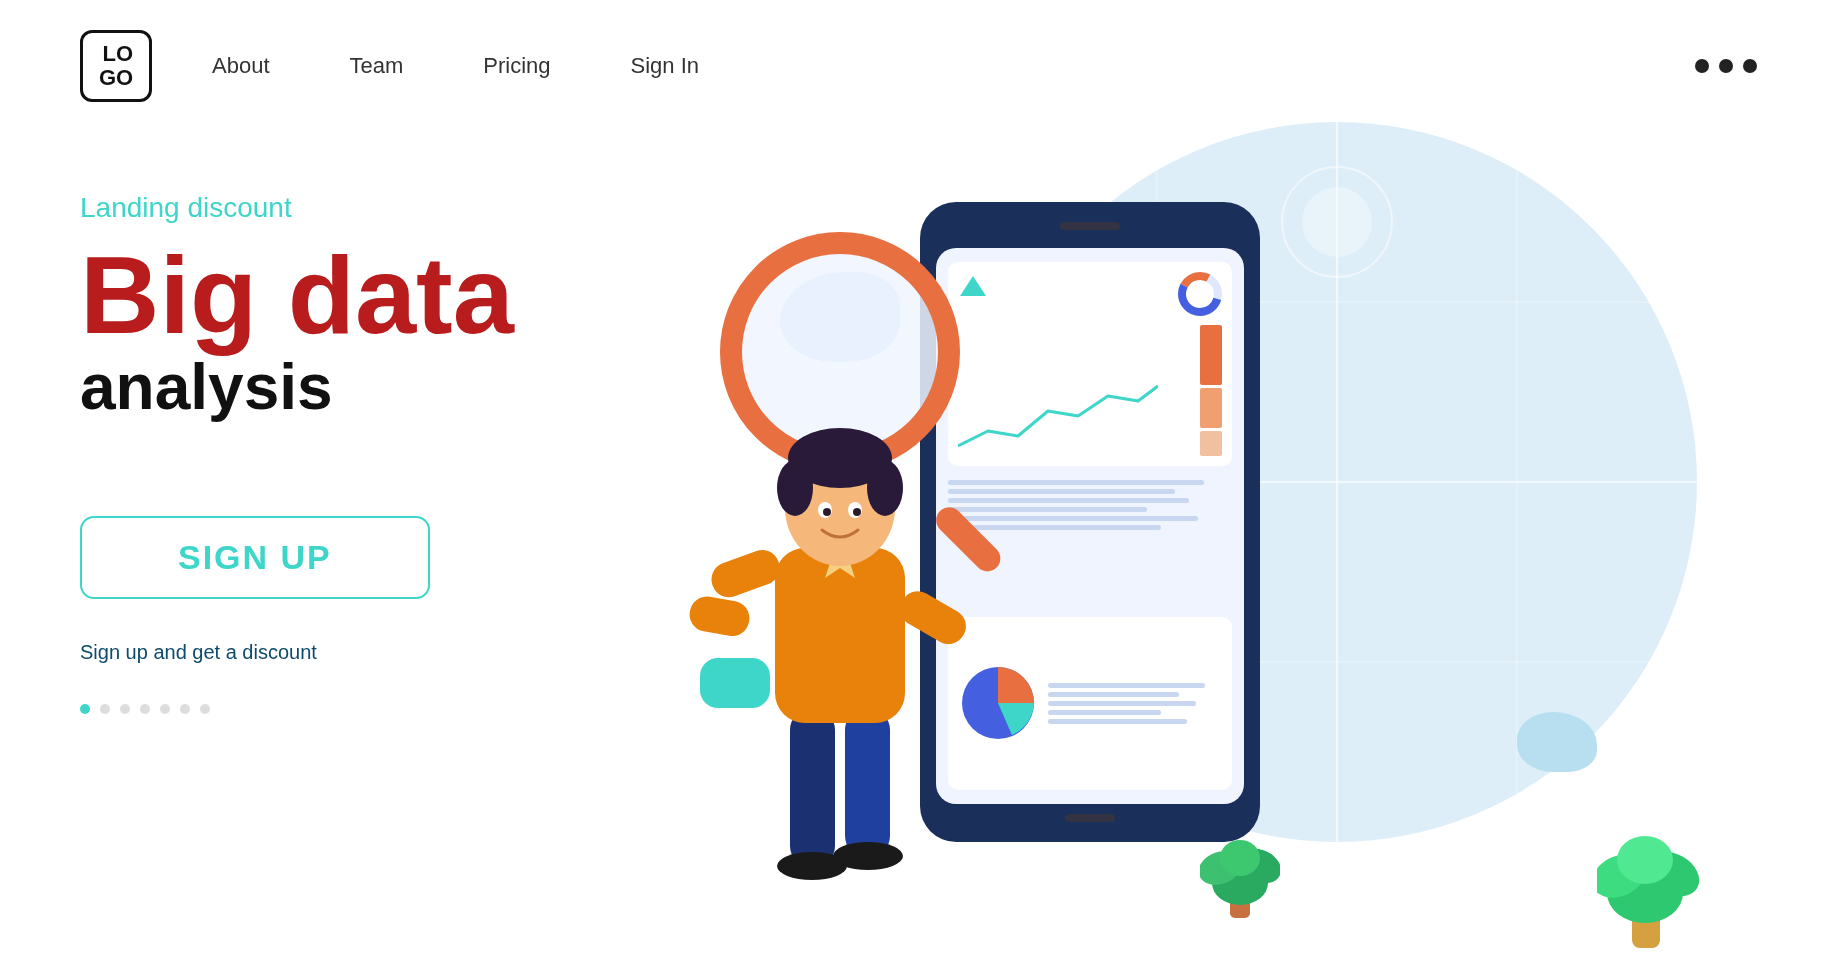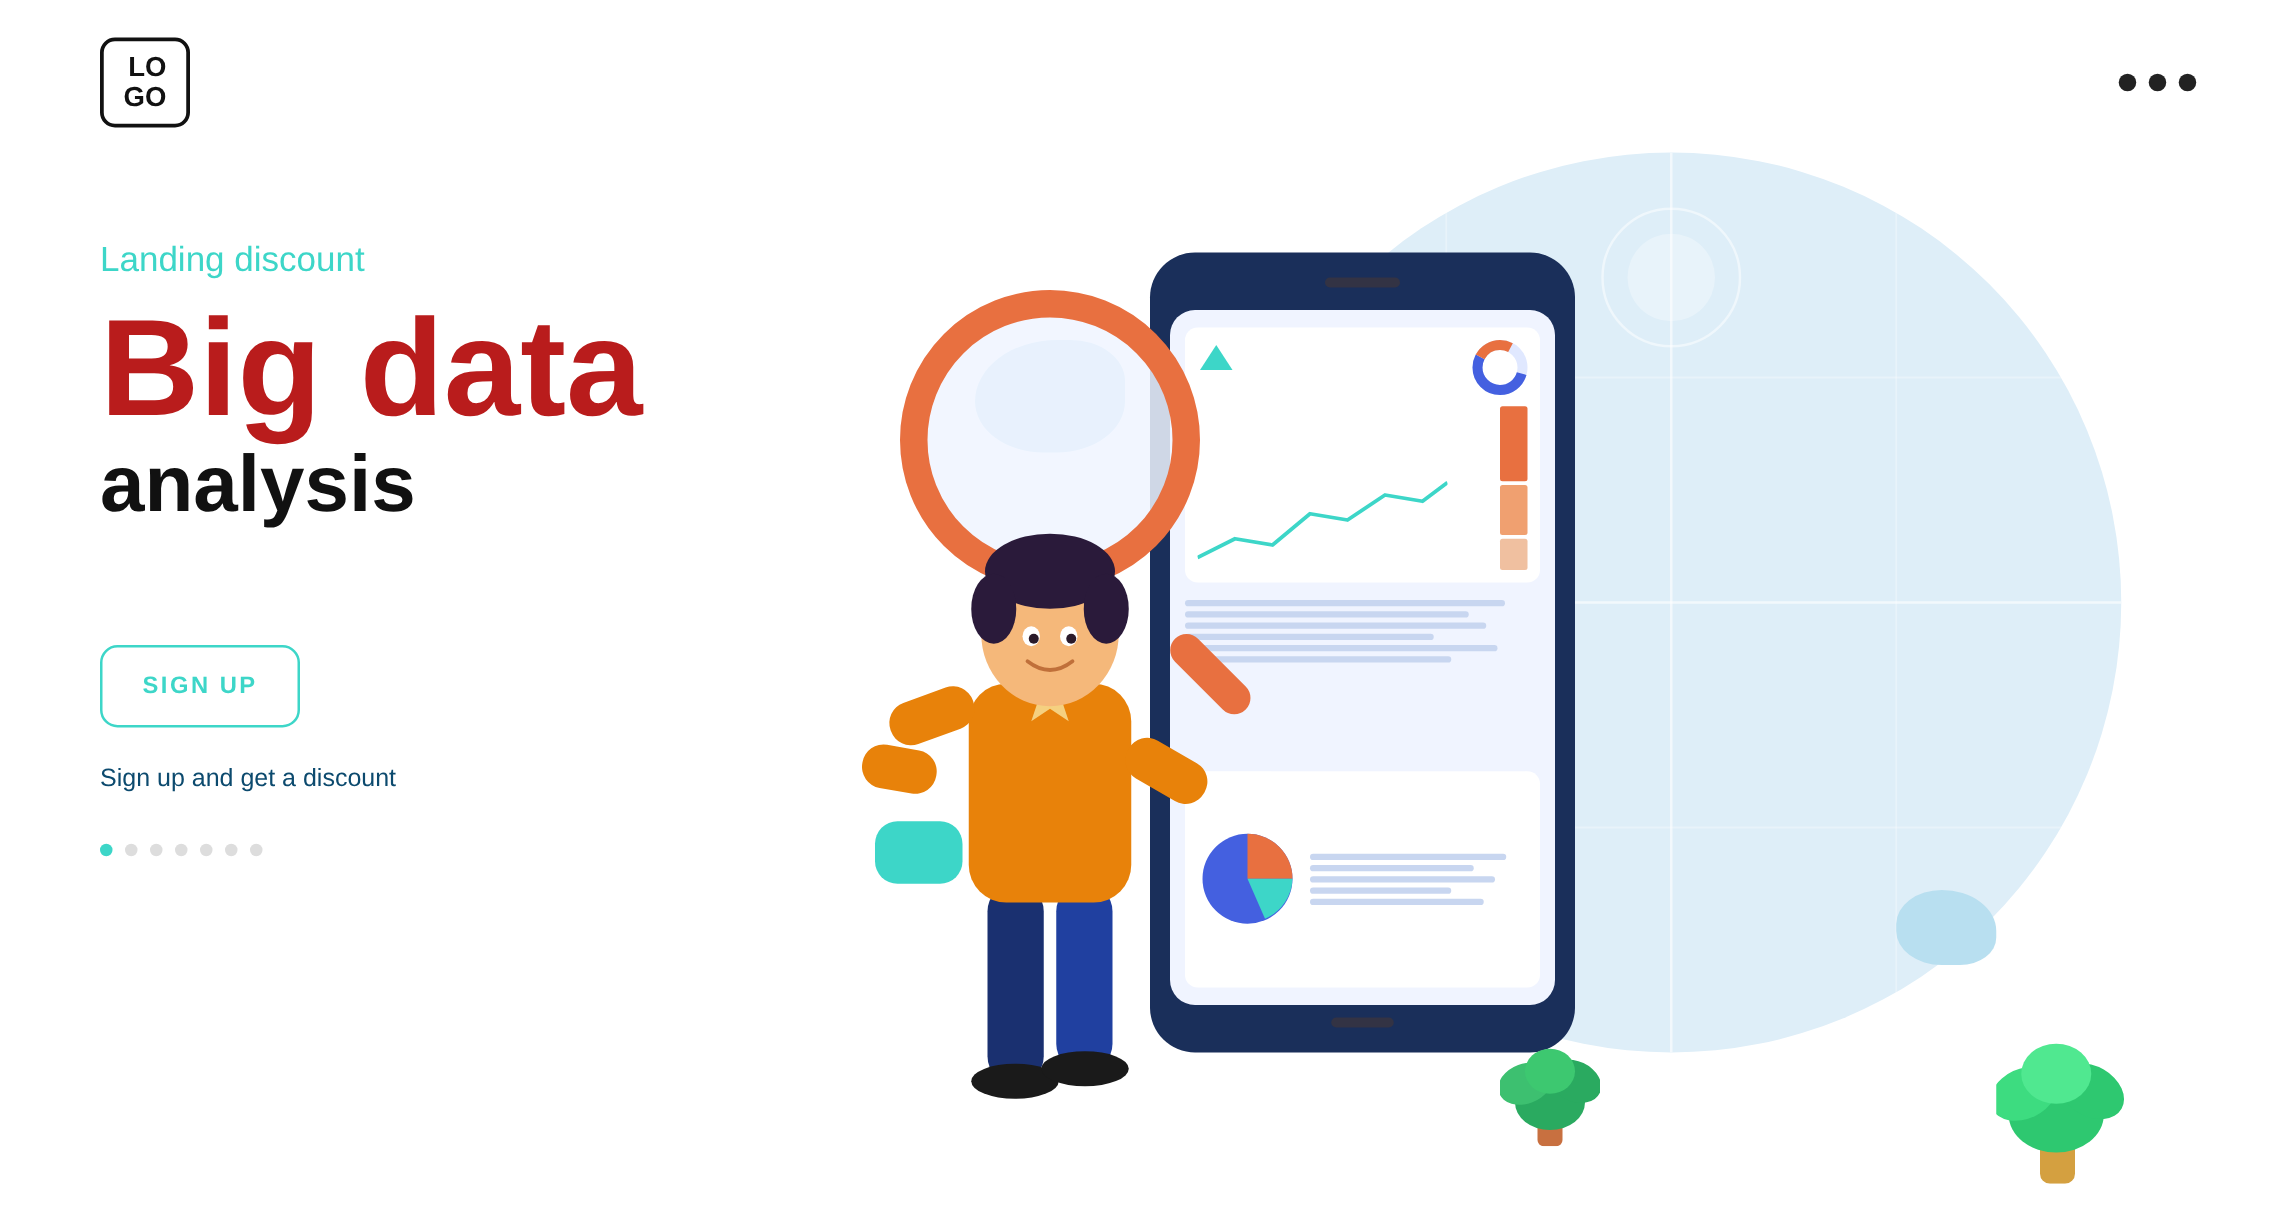--- a/index.html
+++ b/index.html
@@ -87,28 +87,28 @@
     .analysis-title {
       font-size: 64px;
       font-weight: 700;
       color: #111;
       margin-bottom: 92px;
     }
     .signup-btn {
       display: inline-block;
       border: 2.5px solid #3dd6c8;
       border-radius: 14px;
-      padding: 20px 32px;
-      font-size: 19px;
+      padding: 20px 96px;
+      font-size: 34px;
       font-weight: 700;
       color: #3dd6c8;
       background: transparent;
       cursor: pointer;
       letter-spacing: 2px;
-      margin-bottom: 20px;
+      margin-bottom: 32px;
     }
     .signup-desc {
       font-size: 20px;
       color: #0c4a6e;
       margin-bottom: 40px;
       margin-top: 10px;
     }
     .page-dots {
       display: flex;
       gap: 10px;
@@ -302,20 +302,26 @@
       z-index: 2;
     }
   </style>
 </head>
 <body>
 
 <nav>
   <div class="logo-box">
     <span>LO<br>GO</span>
   </div>
+  <ul class="nav-links">
+    <li><a href="#">About</a></li>
+    <li><a href="#">Team</a></li>
+    <li><a href="#">Pricing</a></li>
+    <li><a href="#">Sign In</a></li>
+  </ul>
   <div class="nav-dots">
     <div class="nav-dot"></div>
     <div class="nav-dot"></div>
     <div class="nav-dot"></div>
   </div>
 </nav>
 
 <div class="hero">
 
   <div class="hero-text">

